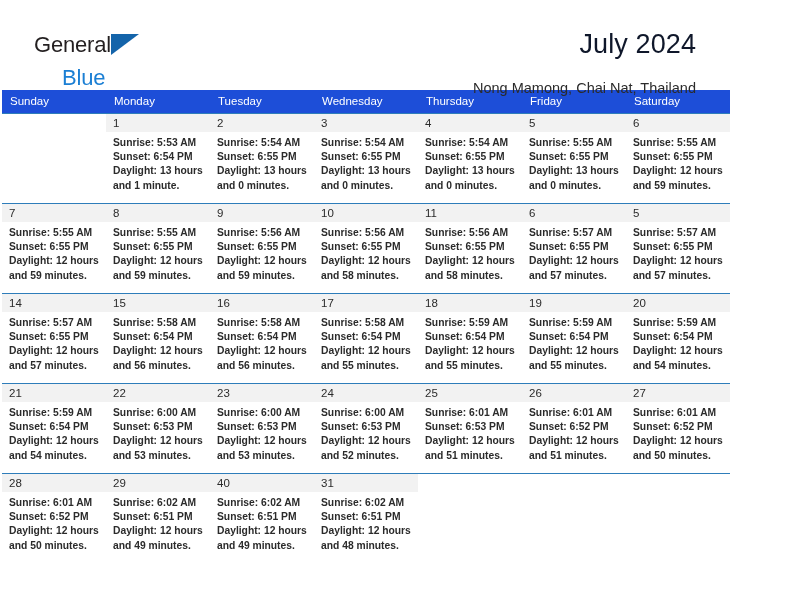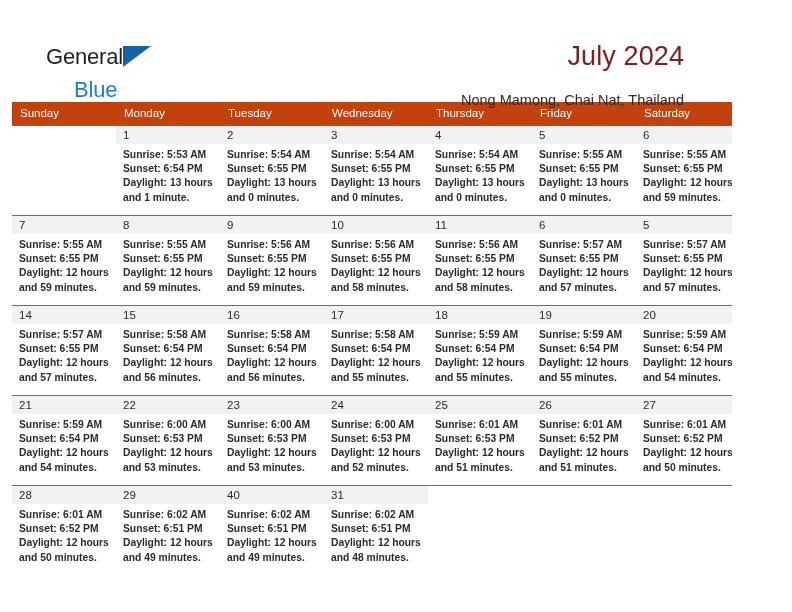--- a/index.html
+++ b/index.html
@@ -9,21 +9,21 @@
     width: 792px;
     height: 612px;
     background: #ffffff;
     font-family: "Liberation Sans", sans-serif;
   }
   .page {
     position: relative;
     width: 732px;
     height: 612px;
     background: #ffffff;
-    padding: 12px;
+    padding: 0;
     overflow: hidden;
   }
 
   
   .top-header {
     display: flex;
     align-items: flex-start;
     justify-content: space-between;
     padding: 28px 36px 0 34px;
     height: 78px;
@@ -64,41 +64,41 @@
     line-height: 22px;
     letter-spacing: -0.2px;
   }
 
   .title-block {
     text-align: right;
     padding-top: 0px;
   }
   .cal-title {
     font-size: 27px;
-    color: #7f1d1d;
+    color: #0f172a;
     font-weight: normal;
     line-height: 32px;
     letter-spacing: 0.1px;
   }
   .cal-subtitle {
     font-size: 14.5px;
     color: #2b2b2b;
     line-height: 20px;
     margin-top: 18px;
   }
 
   
   .calendar {
     width: 728px;
     margin: 12px auto 0 auto;
     border-collapse: collapse;
     table-layout: fixed;
   }
   .calendar thead th {
-    background: #c2410c;
+    background: #1d4ed8;
     color: #ffffff;
     font-size: 11.5px;
     font-weight: normal;
     text-align: left;
     padding: 5px 0 6px 8px;
     border: none;
     height: 21px;
     vertical-align: middle;
   }
   .calendar td {

